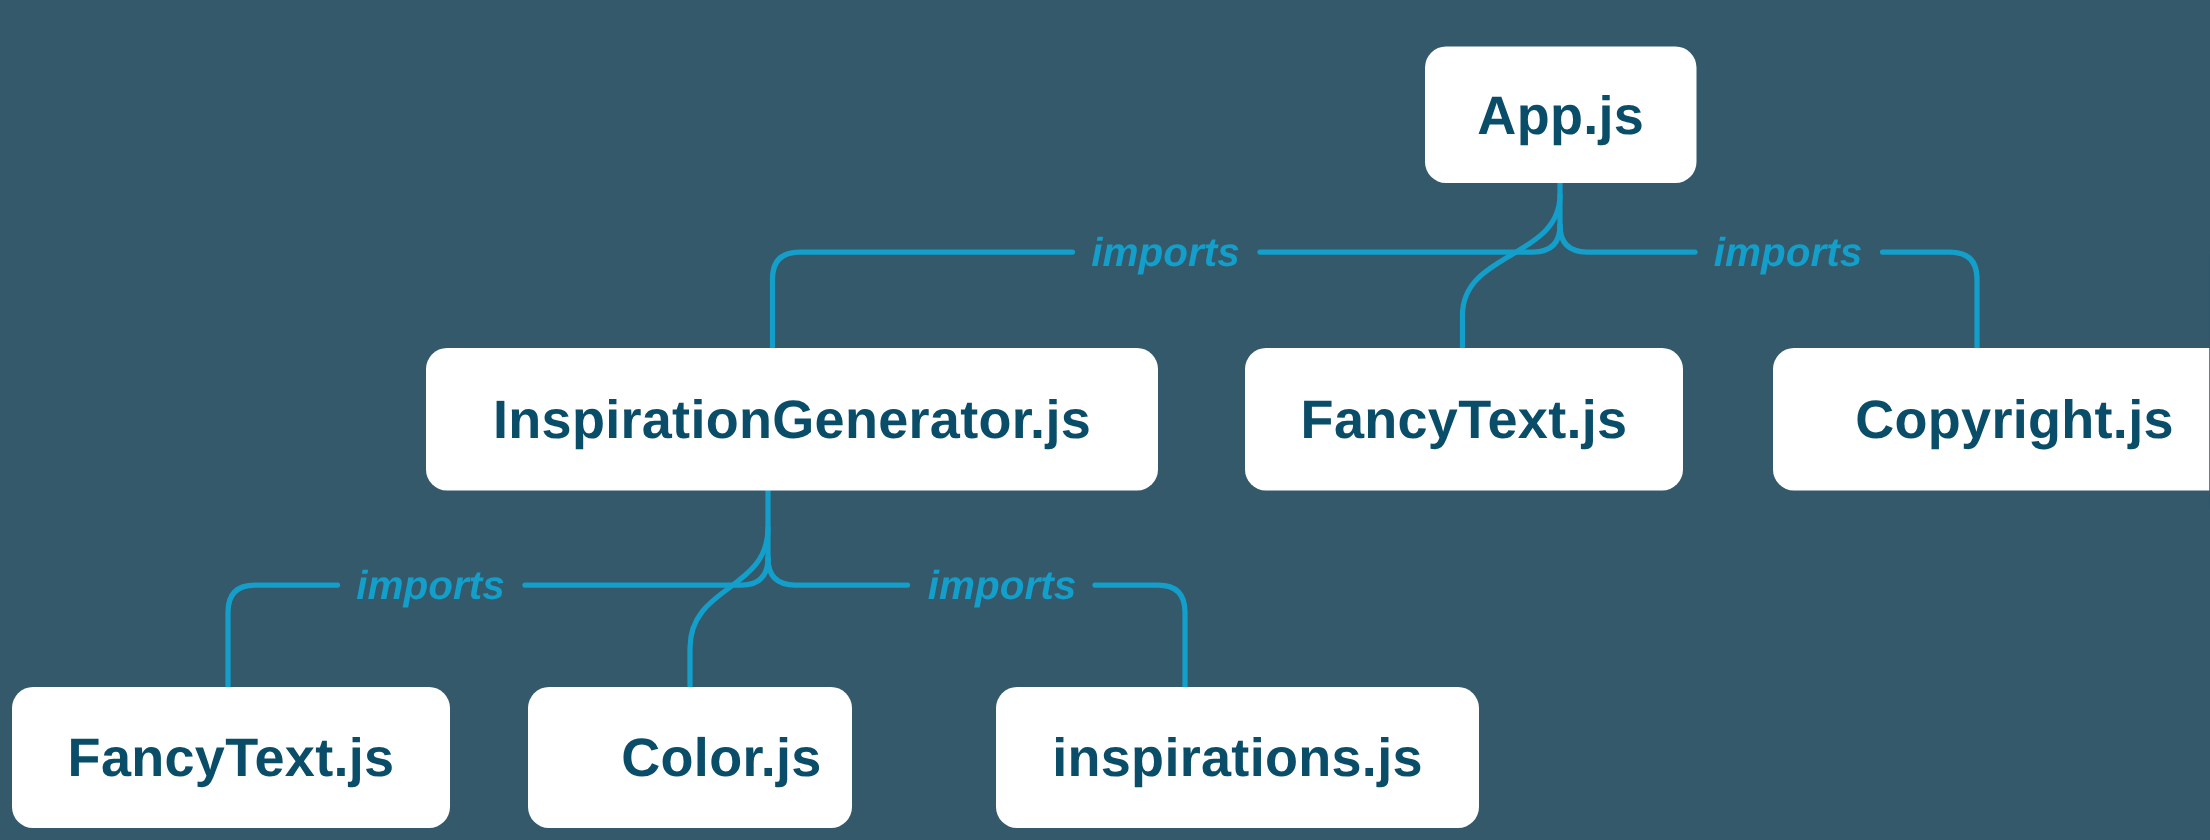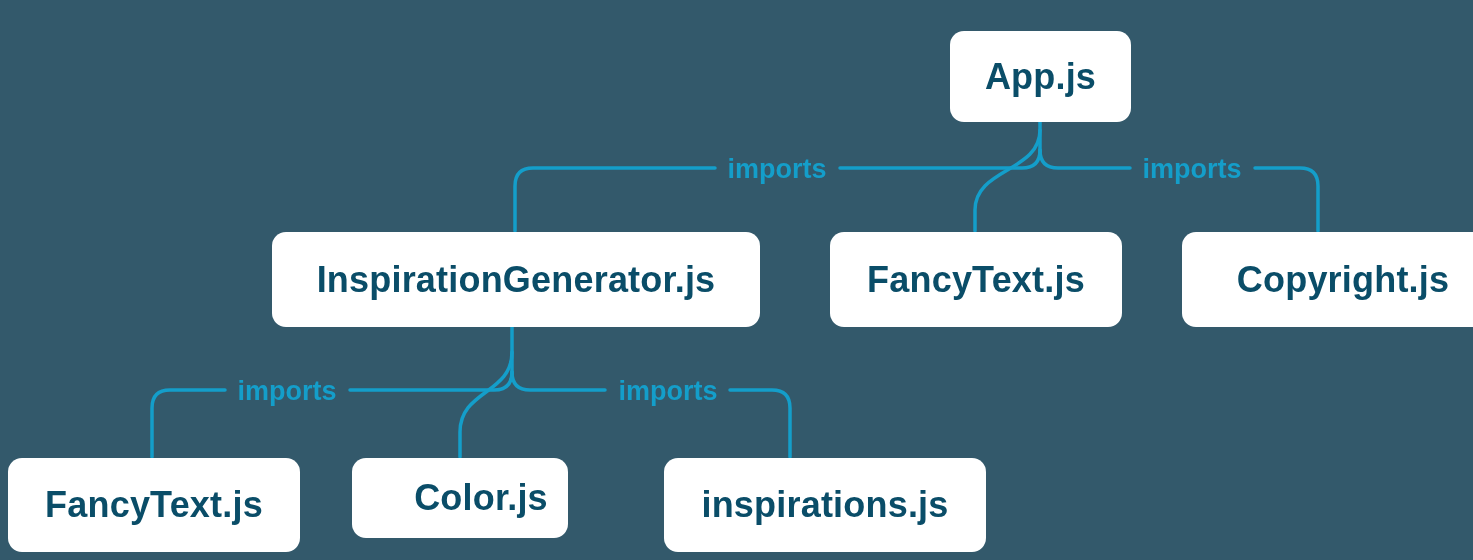--- a/index.html
+++ b/index.html
@@ -44,20 +44,21 @@
     letter-spacing: 0.2px;
     white-space: nowrap;
   }
   .imports-label {
     position: absolute;
     transform: translate(-50%, -50%);
     color: #149ECA;
     font-size: 27px;
     font-weight: 700;
     white-space: nowrap;
+    font-style: italic;
   }
 </style>
 </head>
 <body>
 
 <div class="stage">
 
   <svg class="edges" viewBox="0 0 1473 560">
 
     <path d="M 1040 99 L 1040 152"></path>
@@ -79,37 +80,37 @@
 
   <div class="imports-label" style="left:777px; top:169px;">imports</div>
   <div class="imports-label" style="left:1192px; top:169px;">imports</div>
   <div class="imports-label" style="left:287px; top:391px;">imports</div>
   <div class="imports-label" style="left:668px; top:391px;">imports</div>
 
   <div class="node" style="left:950px; top:8px; width:181px; height:91px;margin-top:23px;">
     <span>App.js</span>
   </div>
 
-  <div class="node" style="left:272px; top:232px; width:488px; height:95px;text-align:right;">
+  <div class="node" style="left:284px; top:232px; width:488px; height:95px;text-align:right;">
     <span>InspirationGenerator.js</span>
   </div>
 
   <div class="node" style="left:830px; top:232px; width:292px; height:95px;">
     <span>FancyText.js</span>
   </div>
 
   <div class="node" style="left:1182px; top:232px; width:322px; height:95px;">
     <span>Copyright.js</span>
   </div>
 
   <div class="node" style="left:8px; top:458px; width:292px; height:94px;">
     <span>FancyText.js</span>
   </div>
 
-  <div class="node" style="left:352px; top:458px; width:216px; height:80px;padding-left:42px;">
+  <div class="node" style="left:352px; top:458px; width:216px; height:94px;padding-left:42px;">
     <span>Color.js</span>
   </div>
 
   <div class="node" style="left:664px; top:458px; width:322px; height:94px;">
     <span>inspirations.js</span>
   </div>
 
 </div>
 
 </body></html>

